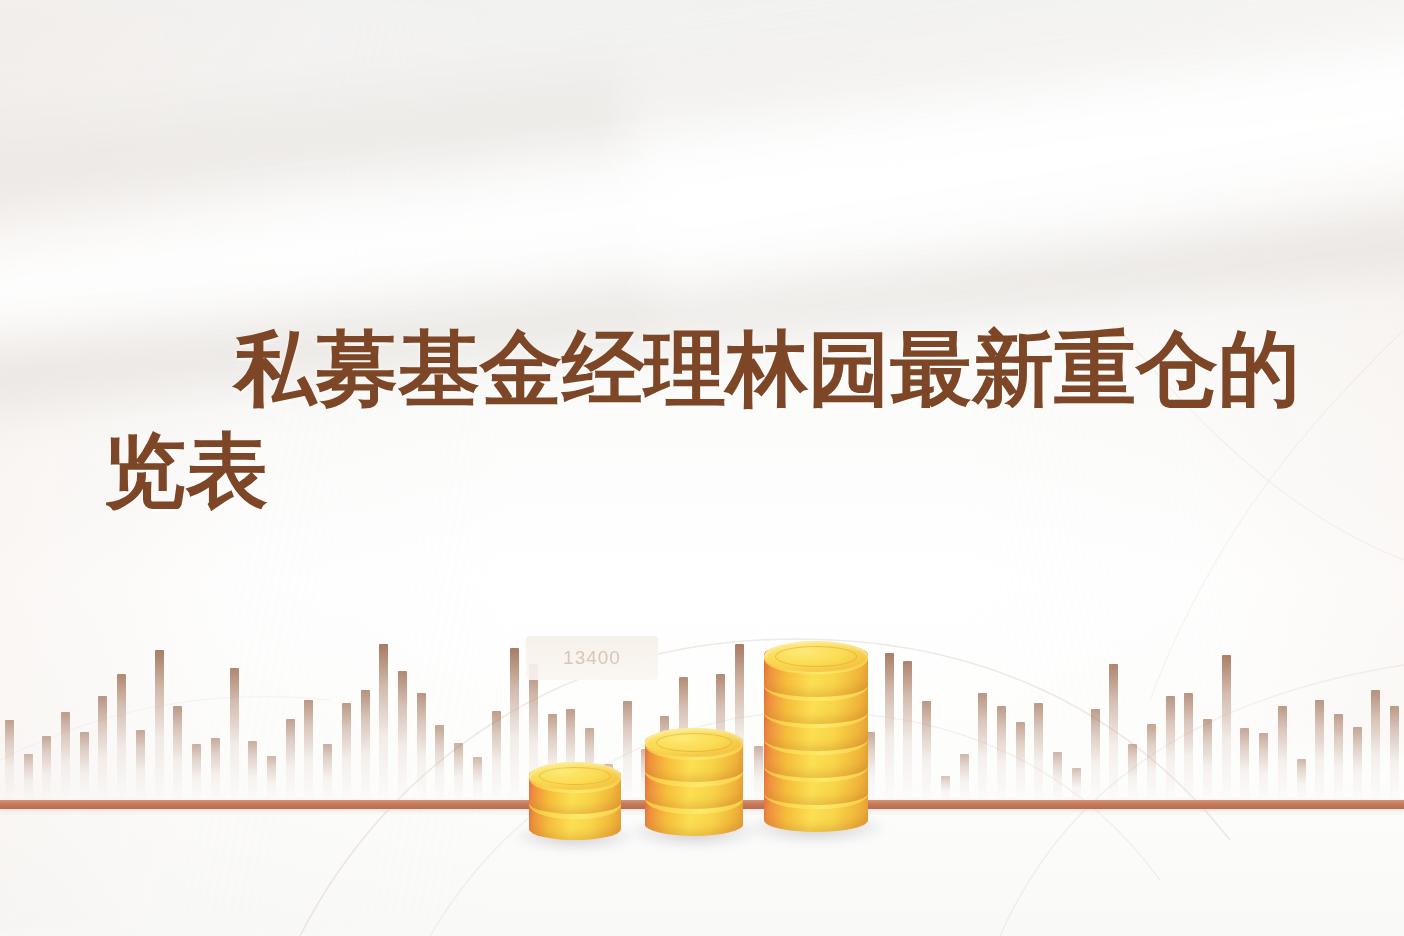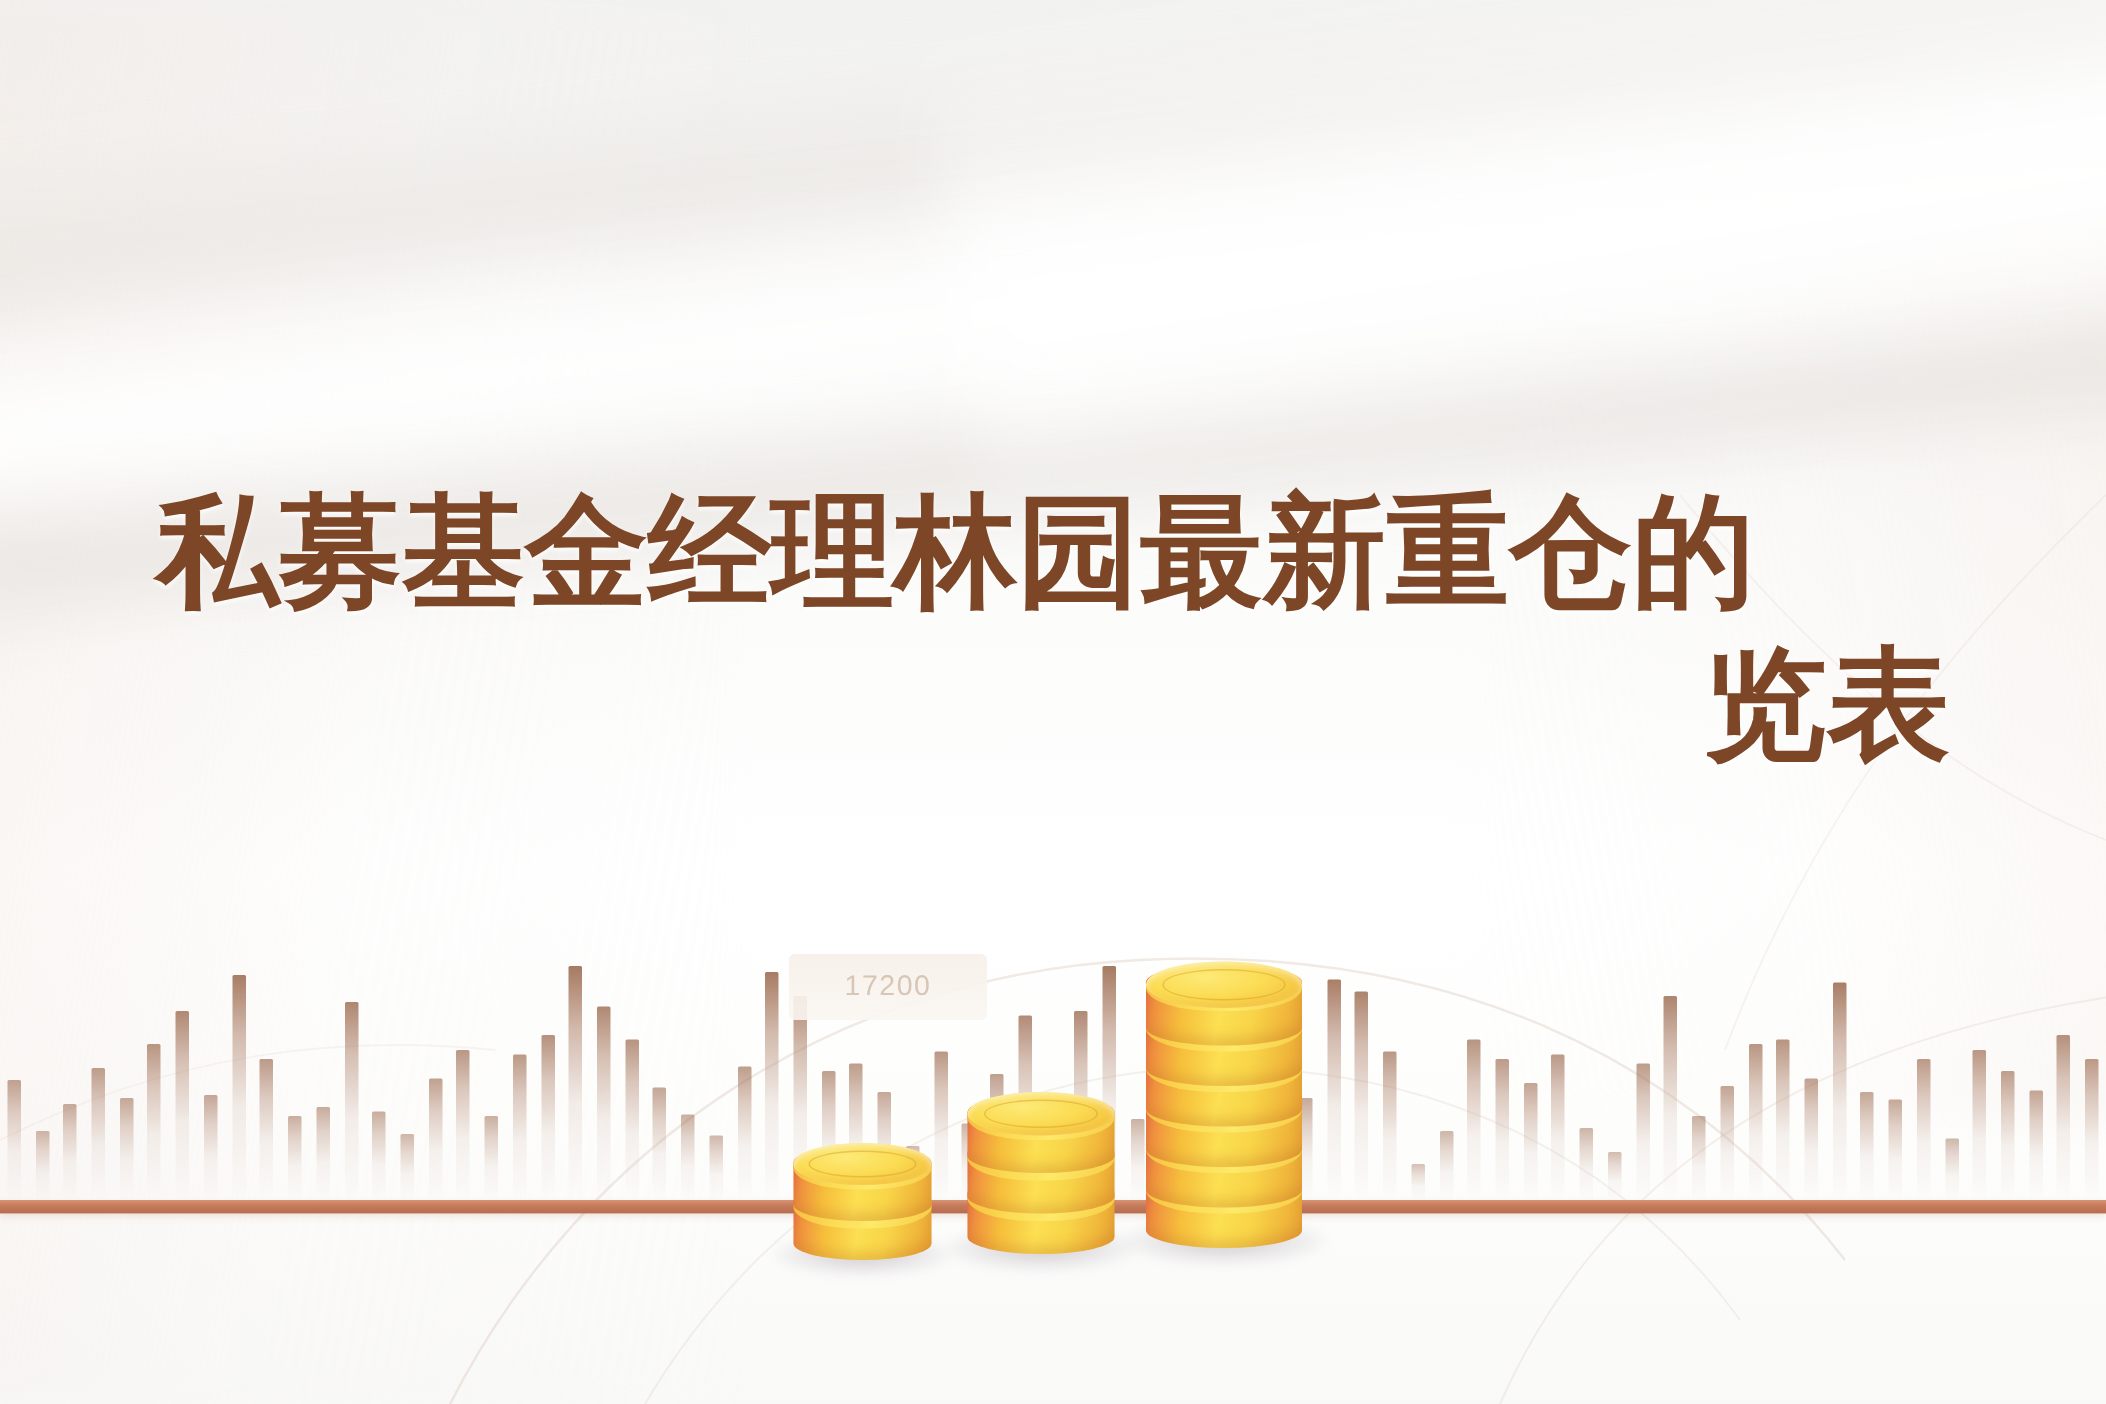--- a/index.html
+++ b/index.html
@@ -113,22 +113,22 @@
     line-height: 1.24;
     font-weight: 700;
     letter-spacing: 0px;
     text-shadow: 0 2px 3px rgba(255,255,255,0.85);
   }
   .headline .hl-line {
     display: block;
     white-space: nowrap;
   }
   .headline .hl-line.l1,
-  .headline .hl-line.l2 { text-align: left; }
-  .headline .hl-line.l3 { text-align: right; }
+  .headline .hl-line.l2 { text-align: right; }
+  .headline .hl-line.l3 { text-align: left; }
 
   
   .chart-area {
     position: absolute;
     left: 0;
     right: 0;
     bottom: 0;
     height: 300px;
     z-index: 2;
   }
@@ -256,21 +256,21 @@
     <path d="M 0 760 C 120 700 230 690 330 700" fill="none" stroke="rgba(226,214,203,0.28)" stroke-width="1.2"></path>
   </svg>
 
 
   <div class="headline">
     <span class="hl-line l1">私募基金经理林园最新重仓的</span>
     <span class="hl-line l3">览表</span>
   </div>
 
   <div class="tooltip-plate">
-    <span>17200</span>
+    <span>13400</span>
   </div>
 
   <div class="chart-area">
     <div class="bars" id="bars">
         <div class="bar" style="left: 4.86px; width: 9px; height: 81.6px; background: linear-gradient(rgba(150, 97, 68, 0.58) 0%, rgba(181, 140, 118, 0.42) 26%, rgba(222, 205, 195, 0.24) 58%, rgba(255, 255, 255, 0.06) 100%);"></div>
         <div class="bar" style="left: 23.58px; width: 9px; height: 48px; background: linear-gradient(rgba(150, 97, 68, 0.46) 0%, rgba(181, 140, 118, 0.33) 26%, rgba(222, 205, 195, 0.2) 58%, rgba(255, 255, 255, 0.06) 100%);"></div>
         <div class="bar" style="left: 42.3px; width: 9px; height: 65.6px; background: linear-gradient(rgba(150, 97, 68, 0.53) 0%, rgba(181, 140, 118, 0.38) 26%, rgba(222, 205, 195, 0.22) 58%, rgba(255, 255, 255, 0.06) 100%);"></div>
         <div class="bar" style="left: 61.02px; width: 9px; height: 89.6px; background: linear-gradient(rgba(150, 97, 68, 0.61) 0%, rgba(181, 140, 118, 0.44) 26%, rgba(222, 205, 195, 0.26) 58%, rgba(255, 255, 255, 0.06) 100%);"></div>
         <div class="bar" style="left: 79.74px; width: 9px; height: 70.4px; background: linear-gradient(rgba(150, 97, 68, 0.54) 0%, rgba(181, 140, 118, 0.39) 26%, rgba(222, 205, 195, 0.23) 58%, rgba(255, 255, 255, 0.06) 100%);"></div>
         <div class="bar" style="left: 98.46px; width: 9px; height: 105.6px; background: linear-gradient(rgba(150, 97, 68, 0.66) 0%, rgba(181, 140, 118, 0.48) 26%, rgba(222, 205, 195, 0.28) 58%, rgba(255, 255, 255, 0.06) 100%);"></div>

